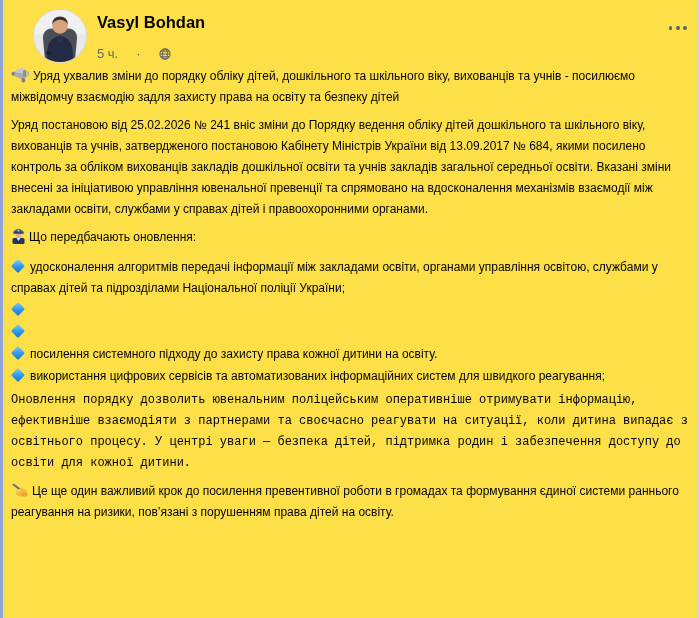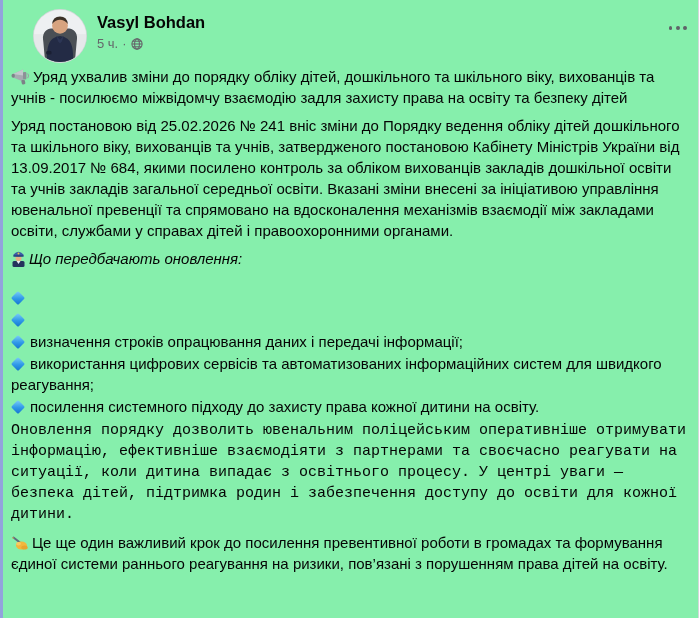--- a/index.html
+++ b/index.html
@@ -1,19 +1,19 @@
 <!DOCTYPE html>
 <html><head>
 <meta charset="utf-8">
 <style>
   html,body{margin:0;padding:0;background:#fff;}
   .screen{
     position:relative;
     width:699px;height:618px;
-    background:#86efac;
+    background:#fde047;
     border-left:3px solid #92a3dc;
     border-right:1px solid #d4d6da;
     box-sizing:border-box;
     overflow:hidden;
     font-family:"Liberation Sans","DejaVu Sans",sans-serif;
     color:#050505;
   }
   
   .post-header{
     position:relative;
@@ -30,40 +30,40 @@
     cursor:pointer;
     background:#e9ebee;
   }
   .avatar svg{display:block;width:100%;height:100%;}
   .hmeta{margin-left:10px;padding-top:3px;}
   .author{
     font-size:16.5px;font-weight:700;color:#050505;line-height:20px;
     cursor:pointer;
   }
   .meta{
-    margin-top:4px;
+    margin-top:14px;
     font-size:13px;color:#65676b;line-height:16px;
-    display:flex;align-items:center;gap:4px;
+    display:flex;align-items:center;gap:18px;
   }
   .meta .timestamp{cursor:pointer;}
   .globe{display:inline-flex;align-items:center;}
   .menu{
     position:absolute;top:20px;right:5px;
     display:flex;gap:3.5px;padding:6px;cursor:pointer;border-radius:50%;
   }
   .menu i{width:3.8px;height:3.8px;border-radius:50%;background:#5f6368;display:block;}
   
   .post-body{padding:5px 8px 0 8px;}
   .post-body p{
     margin:0 0 7px 0;
-    font-size:15px;
+    font-size:12px;
     line-height:21px;
     color:#050505;
   }
-  p.updates-heading{margin-bottom:18px;font-style:italic;}
+  p.updates-heading{margin-bottom:9px;}
   p.bullet{margin-bottom:1px;}
   p.after-bullets{margin-top:3px;font-family:Liberation Mono, monospace;}
   p.closing{margin-bottom:0;}
   .emoji{
     display:inline-block;vertical-align:-3px;line-height:0;margin-right:3px;
   }
   .diamond{
     display:inline-block;width:10px;height:10px;margin:0 7px 0 2px;
     background:linear-gradient(135deg,#7ed0f7 0%,#2f98e8 55%,#1474cf 100%);
     transform:rotate(45deg);
@@ -136,25 +136,25 @@
           <rect x="1.5" y="11" width="12" height="6" rx="1.5" fill="#24335c"></rect>
           <path d="M5.5 11 L7.5 14 L9.5 11 Z" fill="#e9edf4"></path>
           <rect x="4.5" y="5.5" width="6" height="5.5" rx="2.2" fill="#e5b188"></rect>
           <path d="M2.5 4.5 q5 -5.5 10 0 l0 1.2 q-5 1.6 -10 0 Z" fill="#3b5ba5"></path>
           <rect x="2.2" y="5.2" width="10.6" height="1.6" rx="0.8" fill="#26407e"></rect>
           <circle cx="7.5" cy="3.6" r="1" fill="#e9c04b"></circle>
         </svg>
       </span><span>Що передбачають оновлення:</span>
     </p>
 
+    <p class="bullet"><span class="diamond"></span><span>удосконалення алгоритмів передачі інформації між закладами освіти, органами управління освітою, службами у справах дітей та підрозділами Національної поліції України;</span></p>
     <p class="bullet"><span class="diamond"></span></p>
     <p class="bullet"><span class="diamond"></span></p>
-    <p class="bullet"><span class="diamond"></span><span>визначення строків опрацювання даних і передачі інформації;</span></p>
+    <p class="bullet"><span class="diamond"></span><span>посилення системного підходу до захисту права кожної дитини на освіту.</span></p>
     <p class="bullet"><span class="diamond"></span><span>використання цифрових сервісів та автоматизованих інформаційних систем для швидкого реагування;</span></p>
-    <p class="bullet"><span class="diamond"></span><span>посилення системного підходу до захисту права кожної дитини на освіту.</span></p>
 
     <p class="after-bullets">Оновлення порядку дозволить ювенальним поліцейським оперативніше отримувати інформацію, ефективніше взаємодіяти з партнерами та своєчасно реагувати на ситуації, коли дитина випадає з освітнього процесу. У центрі уваги — безпека дітей, підтримка родин і забезпечення доступу до освіти для кожної дитини.</p>
 
     <p class="closing">
       <span class="emoji">
         <svg width="18" height="16" viewBox="0 0 18 16">
           <path d="M2.5 2.5 L11.5 9.5" stroke="#5d6e80" stroke-width="2" stroke-linecap="round"></path>
           <path d="M1.8 1.9 L3.4 3.2 L1.2 3.4 Z" fill="#e8a33d"></path>
           <ellipse cx="10.5" cy="10.5" rx="5.5" ry="4" fill="#f3b73c"></ellipse>
           <ellipse cx="7.5" cy="8.8" rx="2.4" ry="1.8" fill="#f8ca62"></ellipse>

